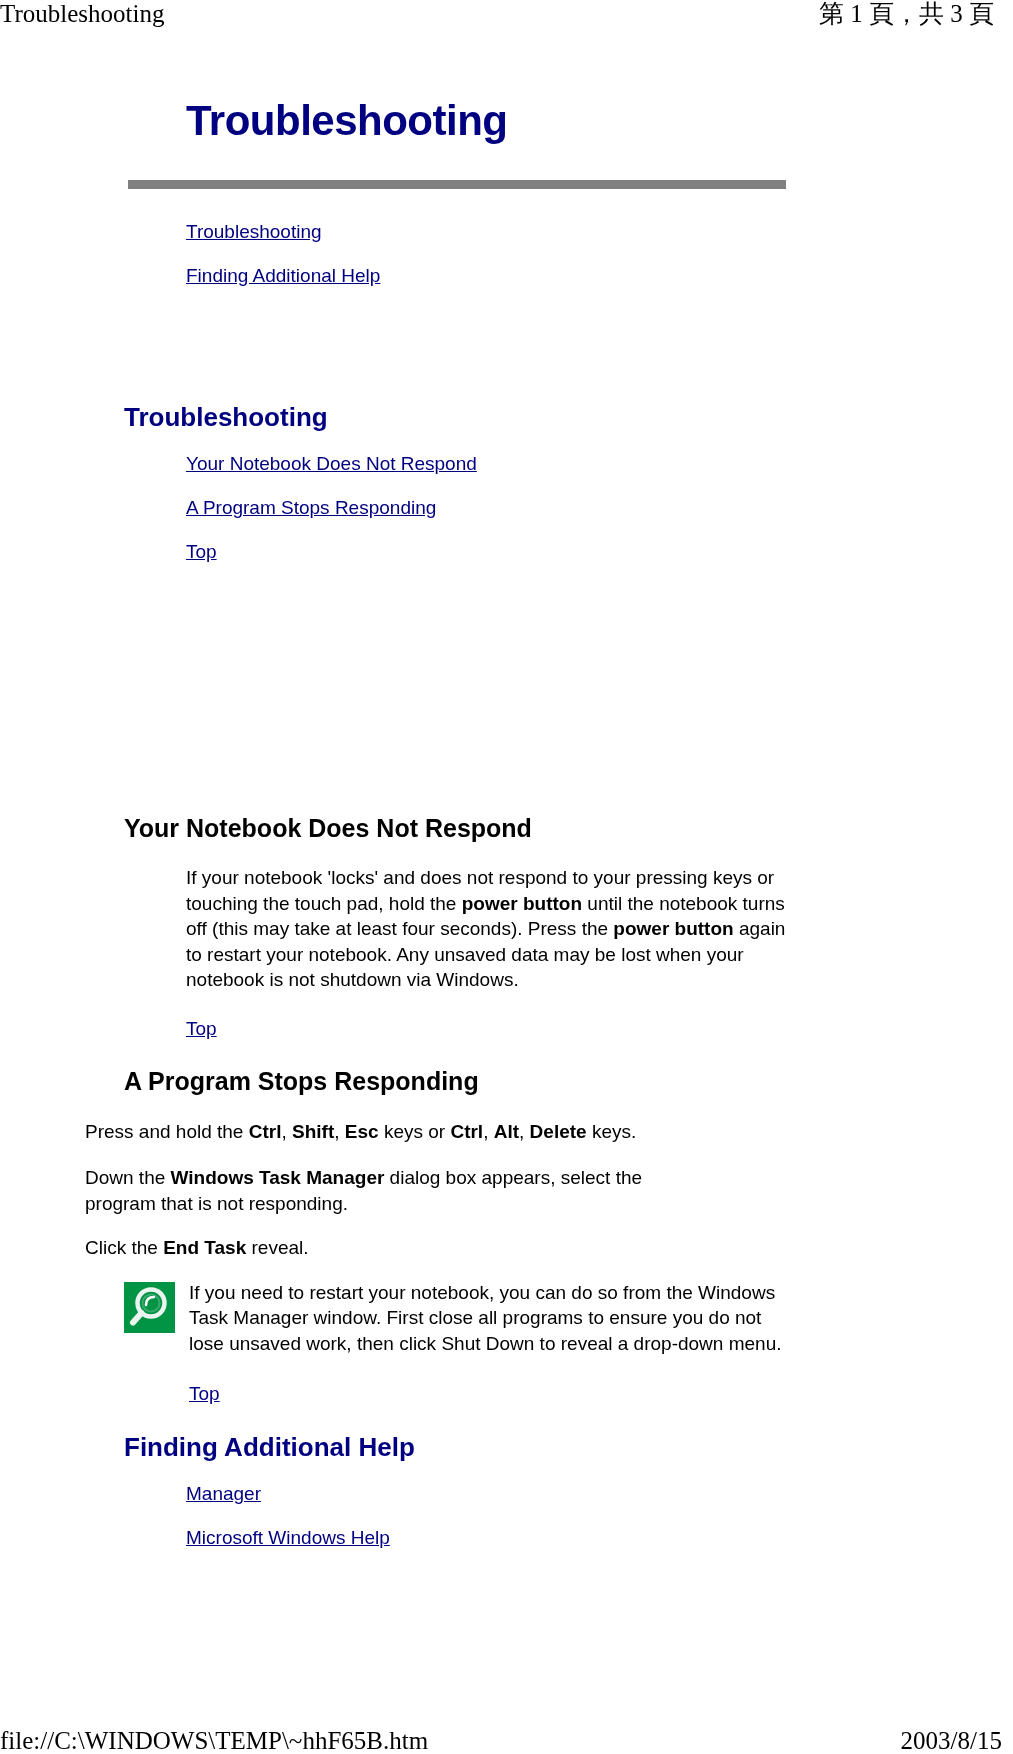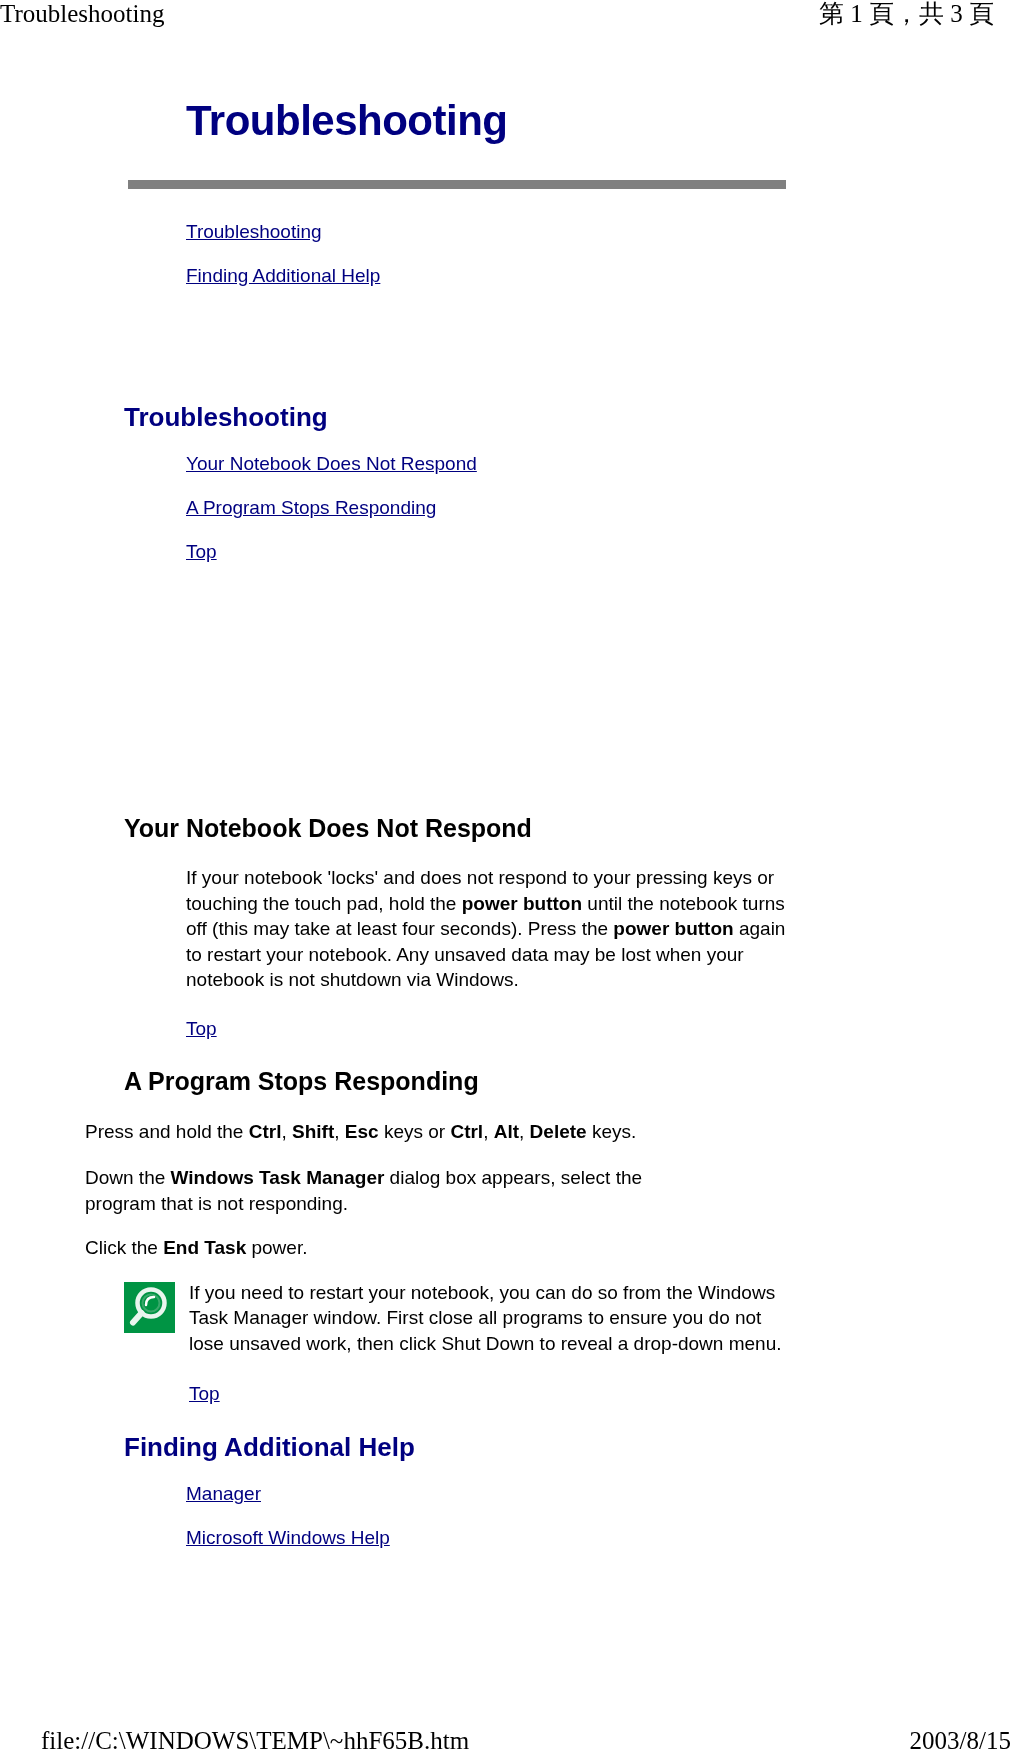--- a/index.html
+++ b/index.html
@@ -44,22 +44,22 @@
     display: flex;
     align-items: flex-end;
     justify-content: space-between;
     font-family: "Liberation Serif", serif;
     font-size: 25px;
     line-height: 26px;
     color: #000;
     white-space: nowrap;
     overflow: hidden;
   }
-  .print-footer .pf-left { padding-left: 16px; margin-left: 25px; }
-  .print-footer .pf-right { padding-right: 2px; }
+  .print-footer .pf-left { padding-left: 0px; }
+  .print-footer .pf-right { padding-right: 11px; }
 
   
   .doc {
     position: absolute;
     top: 95px;
     left: 0;
     width: 1013px;
   }
 
   .page-title {
@@ -205,21 +205,21 @@
   </div>
 
   <div style="height:26px"></div>
 
   <h2 class="h2-black">A Program Stops Responding</h2>
   <div style="height:22px"></div>
   <p class="para step"><span>Press and hold the </span><b>Ctrl</b><span>, </span><b>Shift</b><span>, </span><b>Esc</b><span> keys or </span><b>Ctrl</b><span>, </span><b>Alt</b><span>, </span><b>Delete</b><span> keys.</span></p>
   <div style="height:21px"></div>
   <p class="para step"><span>Down the </span><b>Windows Task Manager</b><span> dialog box appears, select the program that is not responding.</span></p>
   <div style="height:19px"></div>
-  <p class="para step"><span>Click the </span><b>End Task</b><span> power.</span></p>
+  <p class="para step"><span>Click the </span><b>End Task</b><span> reveal.</span></p>
   <div style="height:19px"></div>
 
   <div class="note">
     <span class="note-icon">
       <svg width="51" height="51" viewBox="0 0 51 51" aria-hidden="true">
         <rect x="0" y="0" width="51" height="51" fill="#009444"></rect>
         <circle cx="27" cy="21" r="13.5" fill="none" stroke="#e9f5ee" stroke-width="4.5"></circle>
         <circle cx="27" cy="21" r="8.5" fill="none" stroke="#3aa86b" stroke-width="2"></circle>
         <path d="M17.5 31 L9 40.5" stroke="#e9f5ee" stroke-width="6" stroke-linecap="round"></path>
         <path d="M30 15 q-8 0 -8 8" fill="none" stroke="#ffffff" stroke-width="2.5" stroke-linecap="round"></path>

